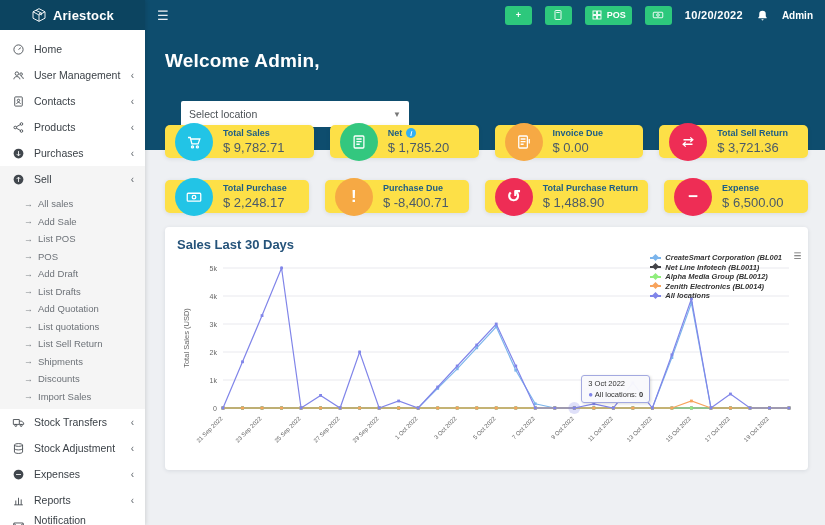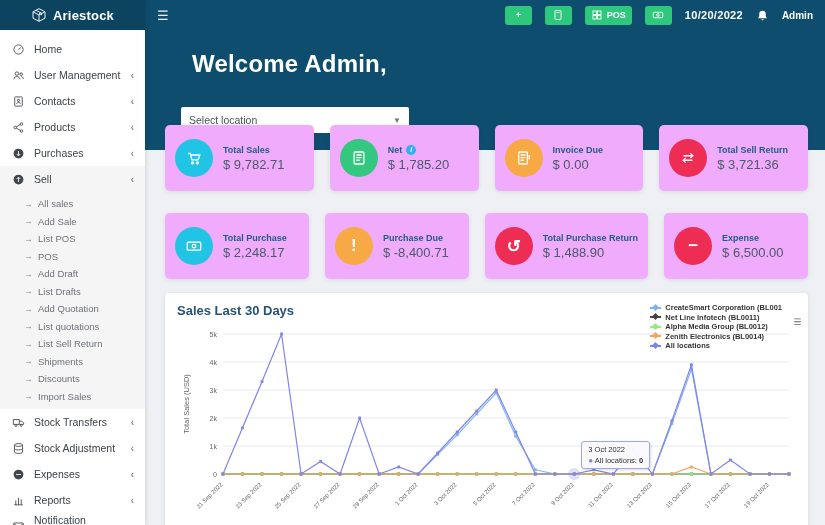--- a/index.html
+++ b/index.html
@@ -35,51 +35,51 @@
     min-width:27px; padding:0 6px; display:flex; align-items:center; justify-content:center;
     gap:4px; font-size:9px; font-weight:bold; cursor:pointer; }
   .gbtn svg { width:12px; height:12px; stroke:#fff; fill:none; stroke-width:1.8; }
   .top-date { font-size:11px; font-weight:bold; letter-spacing:.3px; }
   .bell svg { width:13px; height:13px; fill:#fff; stroke:none; display:block; }
   .top-user { font-size:10px; font-weight:bold; }
 
   
   .main { position:absolute; left:145px; top:30px; width:680px; height:495px; }
   .hero { background:#0e4d6e; height:120px; padding:20px 17px 0 20px; }
-  .hero h1 { color:#fff; font-size:24px; font-weight:bold; letter-spacing:.2px;margin-left:27px; }
+  .hero h1 { color:#fff; font-size:19px; font-weight:bold; letter-spacing:.2px; }
   .loc-row { display:flex; margin-top:29px;padding-left:16px; }
   .loc-select { width:228px; height:26px; background:#fff; border-radius:2px;
     display:flex; align-items:center; padding:0 8px; font-size:10.5px; color:#4c5257; cursor:pointer;}
   .loc-select .caret { margin-left:auto; color:#777; font-size:8px; }
   .filter-btn { margin-left:auto; background:#1a6fdf; color:#fff; border:none; border-radius:4px;
     height:20px; padding:0 8px; font-size:9.5px; display:flex; align-items:center; gap:4px; cursor:pointer;}
   .filter-btn svg { width:9px; height:9px; stroke:#fff; fill:none; stroke-width:1.8;}
 
   .cards { padding:0 17px 0 20px; margin-top:-25px; }
   .card-row { display:flex; gap:16px; margin-bottom:22px; }
-  .stat-card { flex:1; background:#f0abfc; border-radius:5px; height:66px;
+  .stat-card { flex:1; background:#fde047; border-radius:5px; height:33px;
     box-shadow:0 1px 4px rgba(20,40,60,.10); display:flex; align-items:center; padding:0 10px; gap:10px;}
   .card-ic { width:38px; height:38px; border-radius:50%; flex:0 0 38px;
     display:flex; align-items:center; justify-content:center; color:#fff;
     font-size:17px; font-weight:bold; }
   .card-ic svg { width:18px; height:18px; stroke:#fff; fill:none; stroke-width:1.7; }
   .card-txt { display:flex; flex-direction:column; gap:2px; min-width:0;}
   .card-label { font-size:9px; font-weight:bold; color:#1e5d85; white-space:nowrap;
     display:flex; align-items:center; gap:4px;}
   .card-value { font-size:13px; color:#4b5a68; }
   .info-dot { width:10px; height:10px; border-radius:50%; background:#31b0f5; color:#fff;
     font-size:7px; font-style:italic; font-weight:bold; display:inline-flex;
     align-items:center; justify-content:center; cursor:pointer;}
 
   
   .chart-card { margin:-8px 17px 0 20px; background:#fff; border-radius:4px;
     box-shadow:0 1px 4px rgba(20,40,60,.10); height:243px; padding:10px 10px 6px 12px; position:relative;}
   .chart-title { font-size:13px; font-weight:bold; color:#25537a; }
   .chart-wrap { position:relative; margin-top:4px; }
-  .legend { position:absolute; top:10px; right:26px; z-index:2; }
+  .legend { position:absolute; top:26px; right:26px; z-index:2;font-style:italic; }
   .legend-item { display:flex; align-items:center; gap:4px; font-size:7.5px; color:#333;
     font-weight:bold; line-height:9.5px; cursor:pointer;}
   .legend-marker { width:11px; height:2px; position:relative; display:inline-block; }
   .legend-marker::after { content:""; position:absolute; left:3px; top:-2px; width:5px; height:5px;
     background:inherit; transform:rotate(45deg); }
   .chart-menu-icon { position:absolute; top:22px; right:4px; width:13px; height:12px;
     color:#666; font-size:9px; line-height:12px; text-align:center; cursor:pointer;
     border:1px solid transparent; }
   #chart-tooltip { position:absolute; background:rgba(249,249,252,.97); border:1px solid #a3a9e0;
     border-radius:3px; box-shadow:1px 1px 3px rgba(0,0,0,.15); padding:3px 6px;

